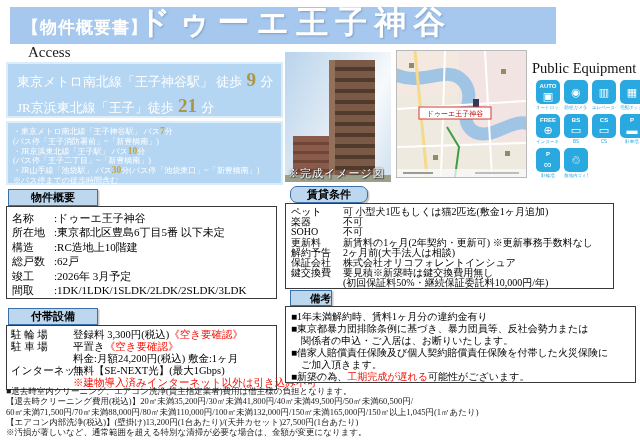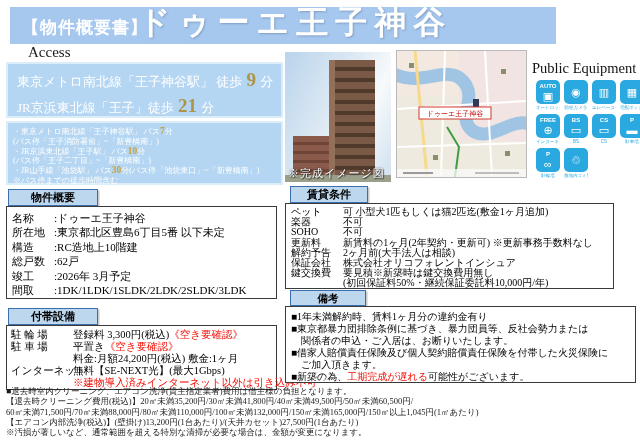--- a/index.html
+++ b/index.html
@@ -27,25 +27,25 @@
   .tab { position:absolute; background:#bdd7ee; border:1px solid #3c70ad; font-size:11px; font-weight:bold; color:#000; text-align:center; line-height:15px; box-shadow:1.5px 1.5px 0 rgba(120,120,120,.4); }
   .panel { position:absolute; background:#fff; border:1px solid #3a3a3a; }
   #overview-tab  { left:8px;  top:189px; width:90px; height:17px; }
   #overview-box  { left:6px;  top:206px; width:271px; height:93px; padding:4px 5px 0 5px; font-size:11px; }
   #overview-box .row { display:flex; line-height:14.4px; white-space:nowrap; }
   #overview-box .lbl { width:42px; flex:none; }
   #facilities-tab{ left:8px;  top:308px; width:90px; height:17px; }
   #facilities-box{ left:6px;  top:325px; width:271px; height:65px; padding:3px 4px 0 4px; font-size:10.5px; }
   #facilities-box .row { display:flex; line-height:12.1px; white-space:nowrap; }
   #facilities-box .lbl { width:62px; flex:none; }
-  #rental-tab    { left:290px; top:186px; width:78px; height:17px; }
+  #rental-tab    { left:290px; top:186px; width:78px; height:17px;border-radius:7px; }
   #rental-box    { left:285px; top:203px; width:329px; height:86px; padding:3px 15px 0 5px; font-size:10px; }
   #rental-box .row { display:flex; line-height:10.2px; white-space:nowrap; }
   #rental-box .lbl { width:52px; flex:none; }
-  #remarks-tab   { left:290px; top:290px; width:76px; height:16px; font-size:10.5px; }
+  #remarks-tab   { left:290px; top:290px; width:42px; height:16px; font-size:10.5px;text-align:right; }
   #remarks-box   { left:285px; top:306px; width:351px; height:77px; padding:4px 5px 0 5px; font-size:10px; }
   #remarks-box .line { line-height:11.9px; white-space:nowrap; }
   .red { color:#f40b00; }
   
   #footer { position:absolute; left:6px; top:386px; width:632px; font-size:8.5px; color:#1a1a1a; }
   #footer .line { line-height:10.3px; white-space:nowrap; }
   
   #photo { position:absolute; left:285px; top:52px; width:106px; height:130px; overflow:hidden;
            background:linear-gradient(115deg,#b9d4ec 0%,#dfeaf4 45%,#f7fafc 68%,#cfe0ef 100%); }
   #photo .tower { position:absolute; left:44px; top:8px; width:46px; height:122px;

